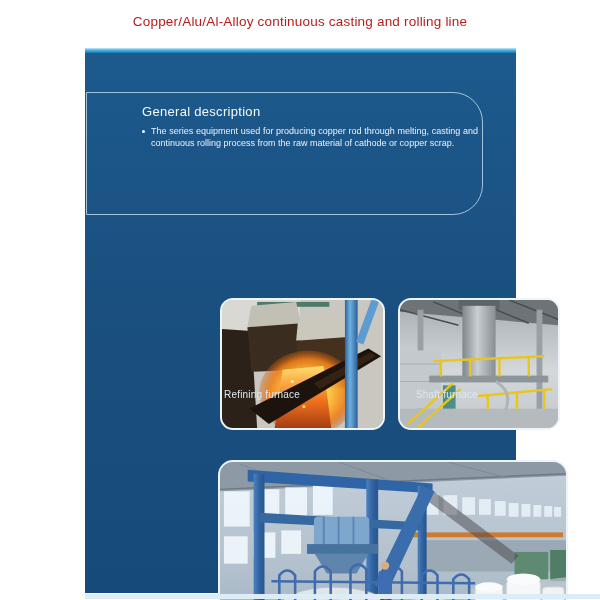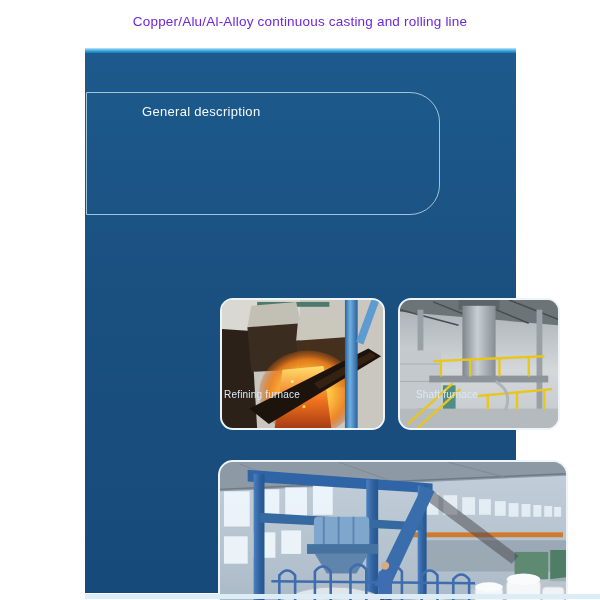--- a/index.html
+++ b/index.html
@@ -4,36 +4,36 @@
 <style>
   * { margin:0; padding:0; box-sizing:border-box; }
   html,body { background:#ffffff; }
   .page {
     position:relative; width:600px; height:600px; background:#ffffff;
     overflow:hidden; font-family:"Liberation Sans", sans-serif;
   }
   .page-title {
     position:absolute; top:14px; left:0; width:600px;
     text-align:center; font-size:13.5px; font-weight:500;
-    color:#6d28d9; letter-spacing:0.2px;
+    color:#b91c1c; letter-spacing:0.2px;
   }
   .panel {
     position:absolute; left:85px; top:48px; width:431px; height:545px;
     background:linear-gradient(180deg,#1d5a8d 0%,#1a5080 45%,#164a7a 100%);
   }
   .panel-top-accent {
     position:absolute; left:0; top:0; width:100%; height:5px;
     background:linear-gradient(180deg,#c6e9f8 0%,#59b5e6 40%,#1079ba 100%);
   }
   .bottom-strip {
     position:absolute; left:85px; top:594px; right:0; height:5px;
     background:#dcedf8;
   }
   .desc-box {
-    position:absolute; left:1px; top:44px; width:354px; height:123px;
+    position:absolute; left:1px; top:44px; width:397px; height:123px;
     border:1px solid rgba(185,215,234,0.85);
     border-radius:0 30px 30px 0;
     padding:11px 12px 12px 55px;
   }
   .desc-heading {
     color:#f5fafd; font-size:13px; font-weight:400;
     letter-spacing:0.3px; margin-bottom:7px;
   }
   .bullet-item { position:relative; margin-bottom:6px; padding-left:9px; }
   .bullet-dot {
@@ -65,20 +65,24 @@
 <div class="page">
 
   <div class="page-title">Copper/Alu/Al-Alloy continuous casting and rolling line</div>
 
   <div class="panel">
     <div class="panel-top-accent"></div>
 
     <div class="desc-box">
       <div class="desc-heading">General description</div>
 
+      <div class="bullet-item">
+        <span class="bullet-dot"></span>
+        <span class="bullet-text">The series equipment used for producing copper rod through melting, casting and continuous rolling process from the raw material of cathode or copper scrap.</span>
+      </div>
 
     </div>
 
     <div class="photo" id="photo-refining">
       <svg viewBox="0 0 165 132" preserveAspectRatio="none">
         <defs>
           <radialGradient id="p1fire" cx="50%" cy="50%" r="55%">
             <stop offset="0%" stop-color="#fff3ae"></stop>
             <stop offset="38%" stop-color="#ffcb45"></stop>
             <stop offset="72%" stop-color="#f08019" stop-opacity="0.9"></stop>

